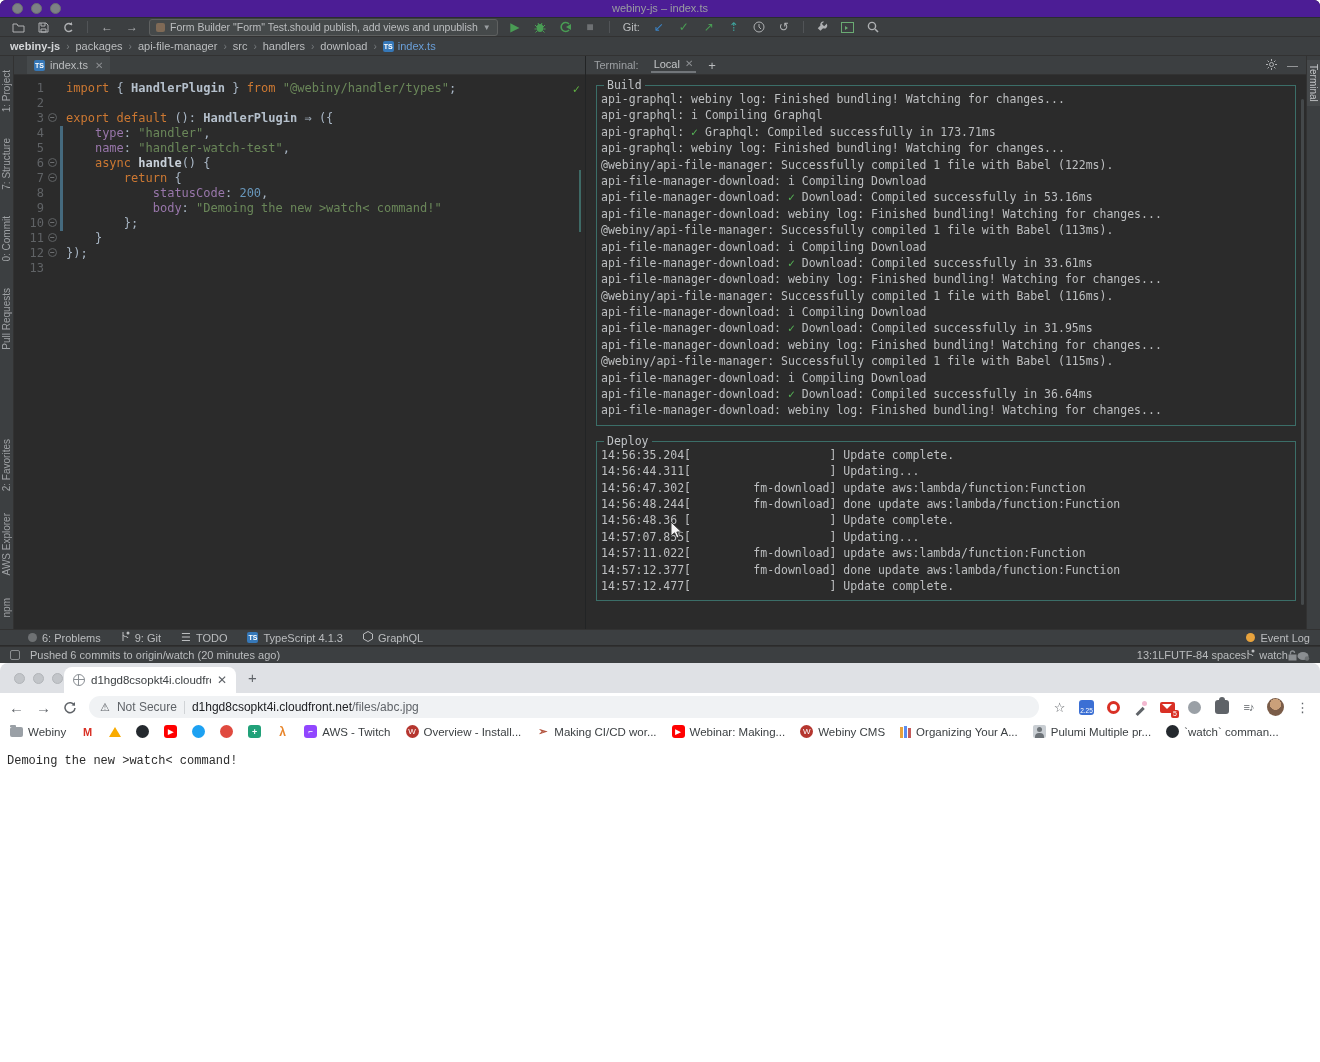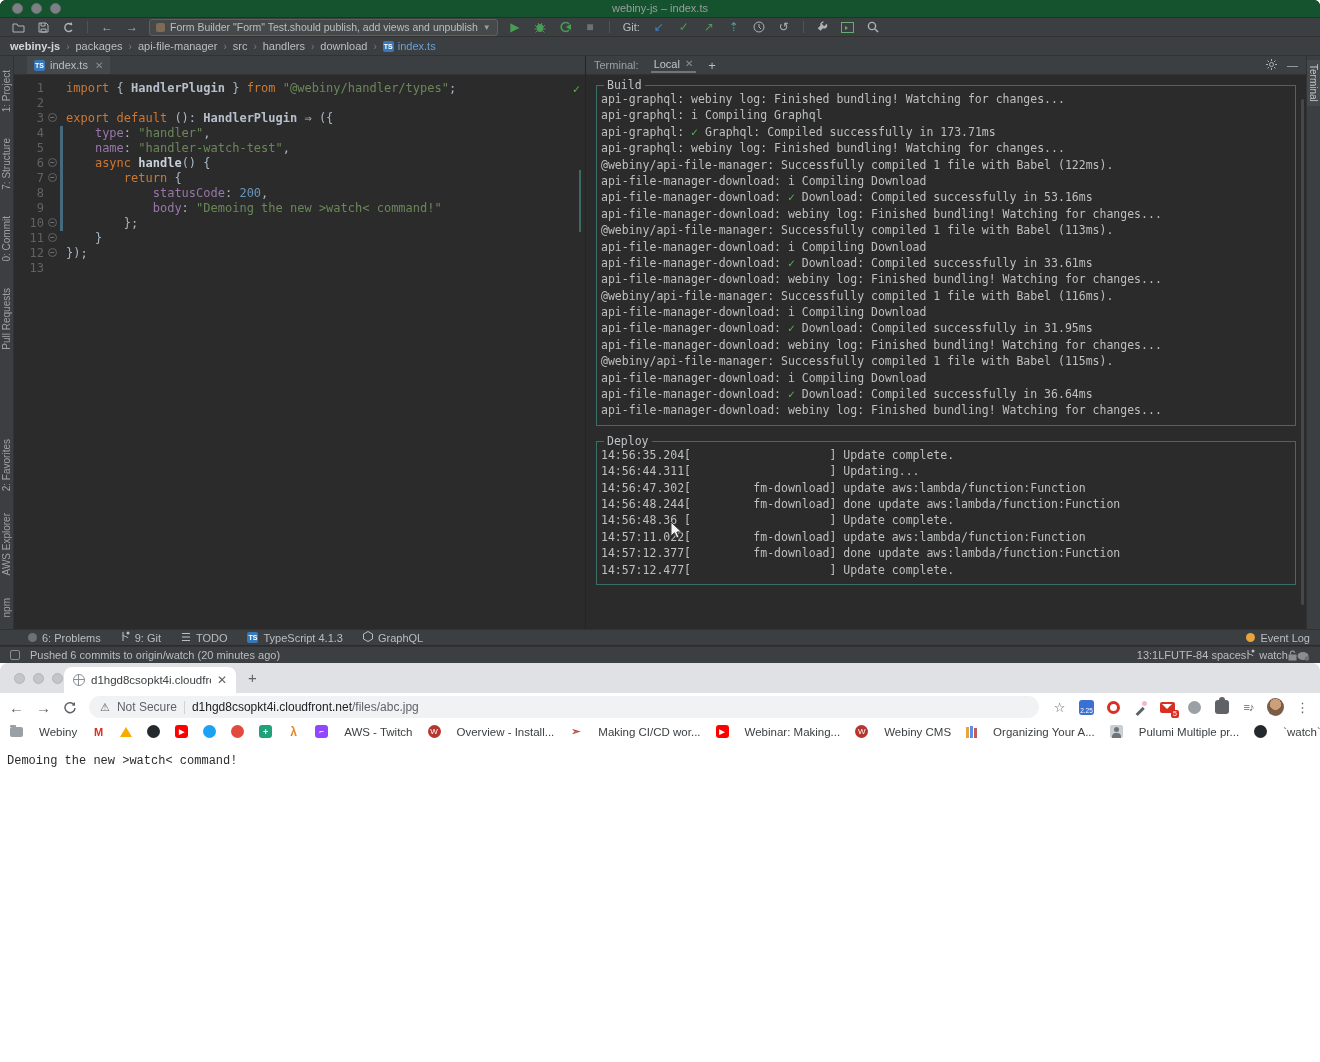--- a/index.html
+++ b/index.html
@@ -1,20 +1,20 @@
 <!DOCTYPE html>
 <html><head>
 <meta charset="utf-8">
 <style>
   html,body{margin:0;padding:0;background:#fff;}
   .screen{position:relative;width:1320px;height:1062px;overflow:hidden;
           font-family:"Liberation Sans",sans-serif;background:#fff;}
   
   .ide{position:absolute;top:0;left:0;width:1320px;height:663px;background:#2b2b2b;border-radius:6px 6px 0 0;}
-  .titlebar{position:absolute;top:0;left:0;right:0;height:17px;background:#14532d;border-bottom:1px solid #2a2d2f;border-radius:6px 6px 0 0;}
+  .titlebar{position:absolute;top:0;left:0;right:0;height:17px;background:#4c1d95;border-bottom:1px solid #2a2d2f;border-radius:6px 6px 0 0;}
   .lights{position:absolute;left:12px;top:3px;display:flex;gap:8px;}
   .light{width:11px;height:11px;border-radius:50%;background:#7d8185;border:1px solid #6b6f73;box-sizing:border-box;}
   .win-title{position:absolute;left:0;right:0;top:2px;text-align:center;font-size:11px;color:#9a9ea1;}
   .toolbar{position:absolute;top:18px;left:0;right:0;height:19px;background:#3c3f41;display:flex;align-items:center;padding-left:10px;gap:9px;border-bottom:1px solid #323232;box-sizing:border-box;}
   .tbi{width:16px;height:14px;display:inline-flex;align-items:center;justify-content:center;color:#afb1b3;font-size:12px;line-height:1;}
   .tbi svg{display:block;}
   .tsep{width:1px;height:12px;background:#515457;margin:0 2px;}
   .runcfg{height:15px;background:#45494a;border:1px solid #5e6060;border-radius:3px;display:inline-flex;align-items:center;gap:5px;padding:0 6px;font-size:10.5px;color:#bcbec0;}
   .runcfg .cfgicon{width:9px;height:9px;border-radius:2px;background:#7f6a56;display:inline-block;}
   .caret{font-size:8px;color:#9a9ea1;}
@@ -114,21 +114,21 @@
   .dropper:before{content:"";position:absolute;left:1px;bottom:1px;width:10px;height:2.5px;background:#5f6368;transform:rotate(-45deg);}
   .dropper:after{content:"";position:absolute;right:0;top:0;width:5px;height:5px;background:#f3b8d0;border-radius:50%;}
   .envel{width:15px;height:11px;background:#d93025;border-radius:2px;position:relative;}
   .envel:before{content:"";position:absolute;left:2px;top:2px;border-left:5.5px solid transparent;border-right:5.5px solid transparent;border-top:5px solid #fff;}
   .pawic{width:13px;height:13px;border-radius:50%;background:#9aa0a6;}
   .puzz{width:14px;height:14px;background:#5f6368;border-radius:3px;position:relative;}
   .puzz:before{content:"";position:absolute;left:4px;top:-3px;width:6px;height:6px;border-radius:50%;background:#5f6368;}
   .mediaic{font-size:11px;letter-spacing:-1px;}
   .avatar{width:18px;height:18px;border-radius:50%;background:radial-gradient(circle at 50% 35%, #caa07a 0 38%, #7a5c48 39% 100%);}
   .bookmarks{position:absolute;top:58px;left:0;right:0;height:21px;background:#fff;display:flex;align-items:center;padding:0 10px;gap:15px;font-size:11.5px;color:#3c4043;box-sizing:border-box;}
-  .bk{display:inline-flex;align-items:center;gap:16px;white-space:nowrap;}
+  .bk{display:inline-flex;align-items:center;gap:5px;white-space:nowrap;}
   .bkic{width:13px;height:13px;display:inline-flex;align-items:center;justify-content:center;font-size:11px;font-weight:bold;border-radius:3px;flex:none;}
   .bk-folder{width:13px;height:10px;background:#9aa0a6;border-radius:2px;position:relative;}
   .bk-folder:before{content:"";position:absolute;top:-2px;left:0;width:6px;height:2px;background:#9aa0a6;border-radius:1px 1px 0 0;}
   .bk-gmail{color:#d93025;}
   .bk-drive{width:0;height:0;border-left:6px solid transparent;border-right:6px solid transparent;border-bottom:10px solid #f9ab00;}
   .bk-github{width:13px;height:13px;background:#24292e;border-radius:50%;}
   .bk-youtube{background:#ff0000;color:#fff;font-size:7px;}
   .bk-twitter{width:13px;height:13px;background:#1da1f2;border-radius:50%;}
   .bk-red{width:13px;height:13px;background:#e04a3f;border-radius:50%;}
   .bk-green{background:#21a179;color:#fff;font-size:9px;}
@@ -345,20 +345,21 @@
               </div>
           </div>
           <div class="logbox deploy">
             <span class="legend">Deploy</span>
             <div id="deploylines">
                 <div class="tl">14:56:35.204[                    ] Update complete.</div>
                 <div class="tl">14:56:44.311[                    ] Updating...</div>
                 <div class="tl">14:56:47.302[         fm-download] update aws:lambda/function:Function</div>
                 <div class="tl">14:56:48.244[         fm-download] done update aws:lambda/function:Function</div>
                 <div class="tl">14:56:48.36 [                    ] Update complete.</div>
+                <div class="tl">14:57:07.855[                    ] Updating...</div>
                 <div class="tl">14:57:11.022[         fm-download] update aws:lambda/function:Function</div>
                 <div class="tl">14:57:12.377[         fm-download] done update aws:lambda/function:Function</div>
                 <div class="tl">14:57:12.477[                    ] Update complete.</div>
               </div>
           </div>
           <div class="tscroll"></div>
         </div>
       </div>
 
       <div class="stripeR">

